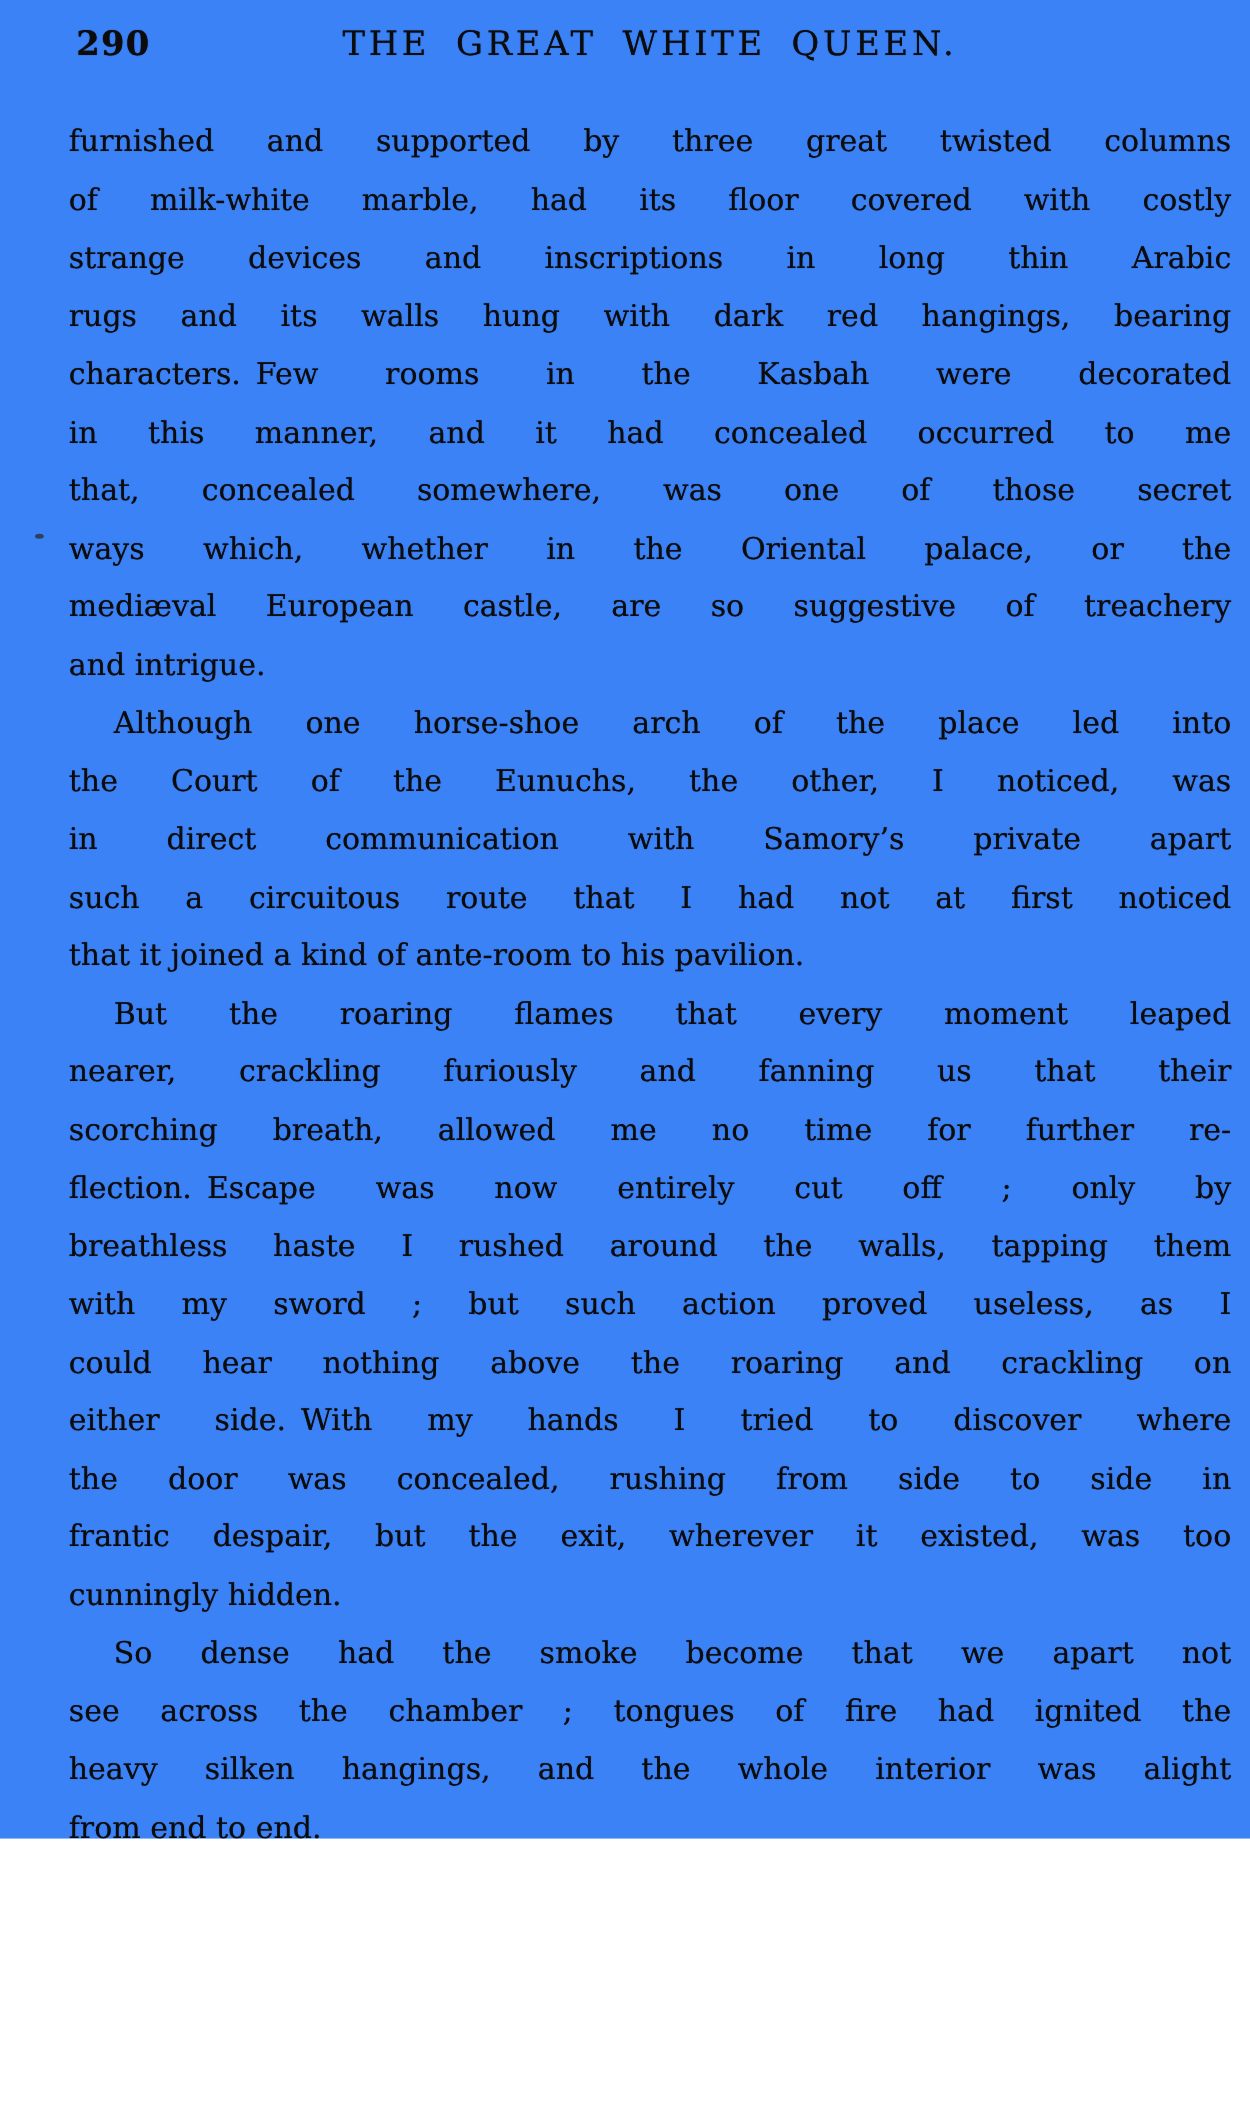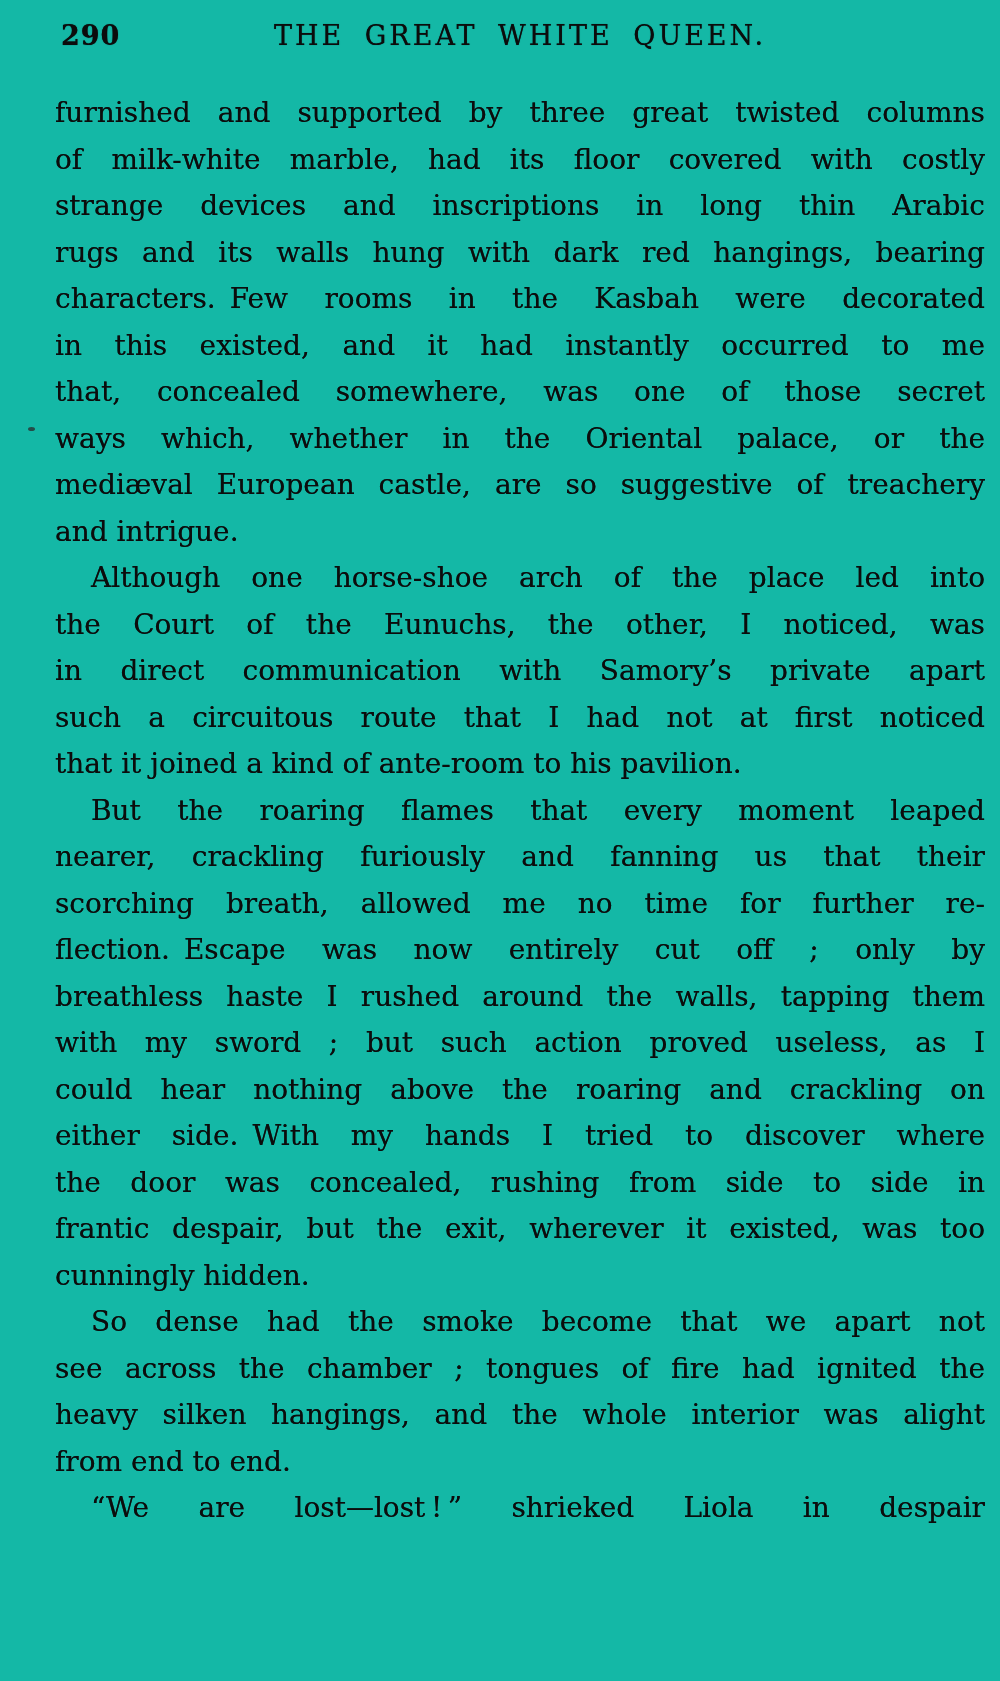--- a/index.html
+++ b/index.html
@@ -3,22 +3,22 @@
 <meta charset="utf-8">
 <style>
   html, body {
     margin: 0;
     padding: 0;
     background: #ffffff;
   }
   .page {
     position: relative;
     width: 1000px;
-    height: 1681px;
-    background: #14b8a6;
+    height: 1471px;
+    background: #3b82f6;
     overflow: hidden;
     font-family: "DejaVu Serif", serif;
     color: #0c0c0c;
   }
   .header {
     position: absolute;
     top: 20px;
     left: 55px;
     width: 930px;
     height: 40px;
@@ -40,21 +40,21 @@
     word-spacing: 9px;
     text-shadow: 0 0 0.7px rgba(0,0,0,0.75);
   }
   .textblock {
     position: absolute;
     top: 90px;
     left: 55px;
     width: 930px;
   }
   .line {
-    font-size: 28px;
+    font-size: 24px;
     line-height: 46.5px;
     height: 46.5px;
     text-align: justify;
     text-align-last: justify;
     text-shadow: 0 0 0.6px rgba(10,10,10,0.7);
   }
   .line.end {
     text-align-last: left;
   }
   .line.indent {
@@ -79,21 +79,21 @@
     <span class="pagenum">290</span>
     <div class="title">THE GREAT WHITE QUEEN.</div>
   </div>
 
   <div class="textblock" id="textblock">
       <div class="line">furnished and supported by three great twisted columns</div>
       <div class="line">of milk-white marble, had its floor covered with costly</div>
       <div class="line">strange devices and inscriptions in long thin Arabic</div>
       <div class="line">rugs and its walls hung with dark red hangings, bearing</div>
       <div class="line">characters. Few rooms in the Kasbah were decorated</div>
-      <div class="line">in this existed, and it had instantly occurred to me</div>
+      <div class="line">in this manner, and it had concealed occurred to me</div>
       <div class="line">that, concealed somewhere, was one of those secret</div>
       <div class="line">ways which, whether in the Oriental palace, or the</div>
       <div class="line">mediæval European castle, are so suggestive of treachery</div>
       <div class="line end">and intrigue.</div>
       <div class="line indent">Although one horse-shoe arch of the place led into</div>
       <div class="line">the Court of the Eunuchs, the other, I noticed, was</div>
       <div class="line">in direct communication with Samory’s private apart</div>
       <div class="line">such a circuitous route that I had not at first noticed</div>
       <div class="line end">that it joined a kind of ante-room to his pavilion.</div>
       <div class="line indent">But the roaring flames that every moment leaped</div>

